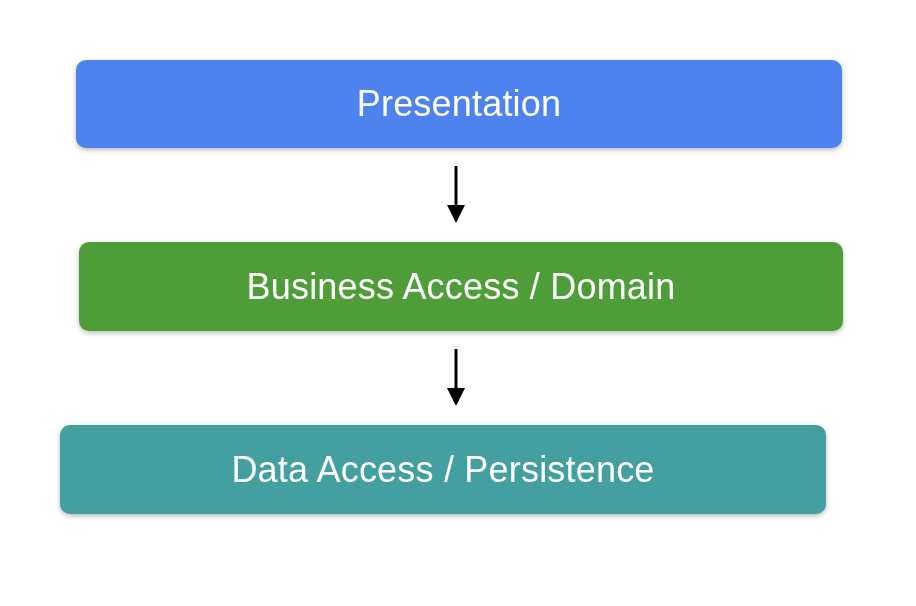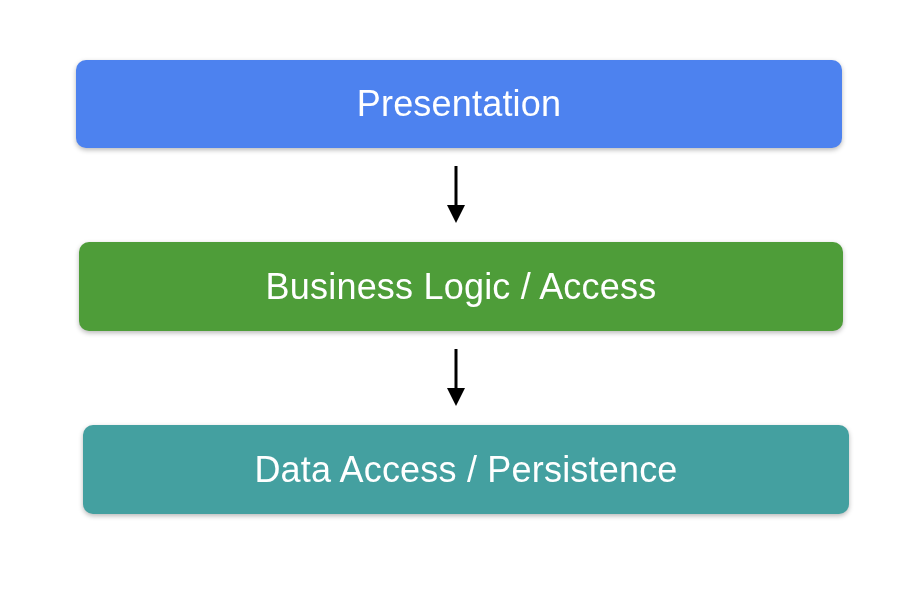--- a/index.html
+++ b/index.html
@@ -18,21 +18,21 @@
   .node {
     position: absolute;
     border-radius: 10px;
     display: flex;
     align-items: center;
     justify-content: center;
     box-shadow: 0 2px 5px rgba(0,0,0,0.28);
   }
   .node-0 { left: 76px;  top: 60px;  width: 766px; height: 88px; }
   .node-1 { left: 79px;  top: 242px; width: 764px; height: 89px; }
-  .node-2 { left: 83px;  top: 425px; width: 766px; height: 89px; }
+  .node-2 { left: 60px;  top: 425px; width: 766px; height: 89px; }
   .node-label {
     font-size: 36px;
     font-weight: 400;
     letter-spacing: 0.2px;
     white-space: nowrap;
   }
   .arrow {
     position: absolute;
     display: block;
   }
@@ -47,21 +47,21 @@
   <div class="node node-0" style="background-color: rgb(77, 130, 239);">
     <span class="node-label" style="color: rgb(255, 255, 255);">Presentation</span>
   </div>
 
   <svg class="arrow arrow-0" width="20" height="57" viewBox="0 0 20 57">
     <line x1="10" y1="0" x2="10" y2="42" stroke-width="3" style="stroke: rgb(0, 0, 0);"></line>
     <polygon points="1,39 19,39 10,57" style="fill: rgb(0, 0, 0);"></polygon>
   </svg>
 
   <div class="node node-1" style="background-color: rgb(78, 157, 57);">
-    <span class="node-label" style="color: rgb(255, 255, 255);">Business Logic / Access</span>
+    <span class="node-label" style="color: rgb(255, 255, 255);">Business Access / Domain</span>
   </div>
 
   <svg class="arrow arrow-1" width="20" height="57" viewBox="0 0 20 57">
     <line x1="10" y1="0" x2="10" y2="42" stroke-width="3" style="stroke: rgb(0, 0, 0);"></line>
     <polygon points="1,39 19,39 10,57" style="fill: rgb(0, 0, 0);"></polygon>
   </svg>
 
   <div class="node node-2" style="background-color: rgb(68, 160, 160);">
     <span class="node-label" style="color: rgb(255, 255, 255);">Data Access / Persistence</span>
   </div>

